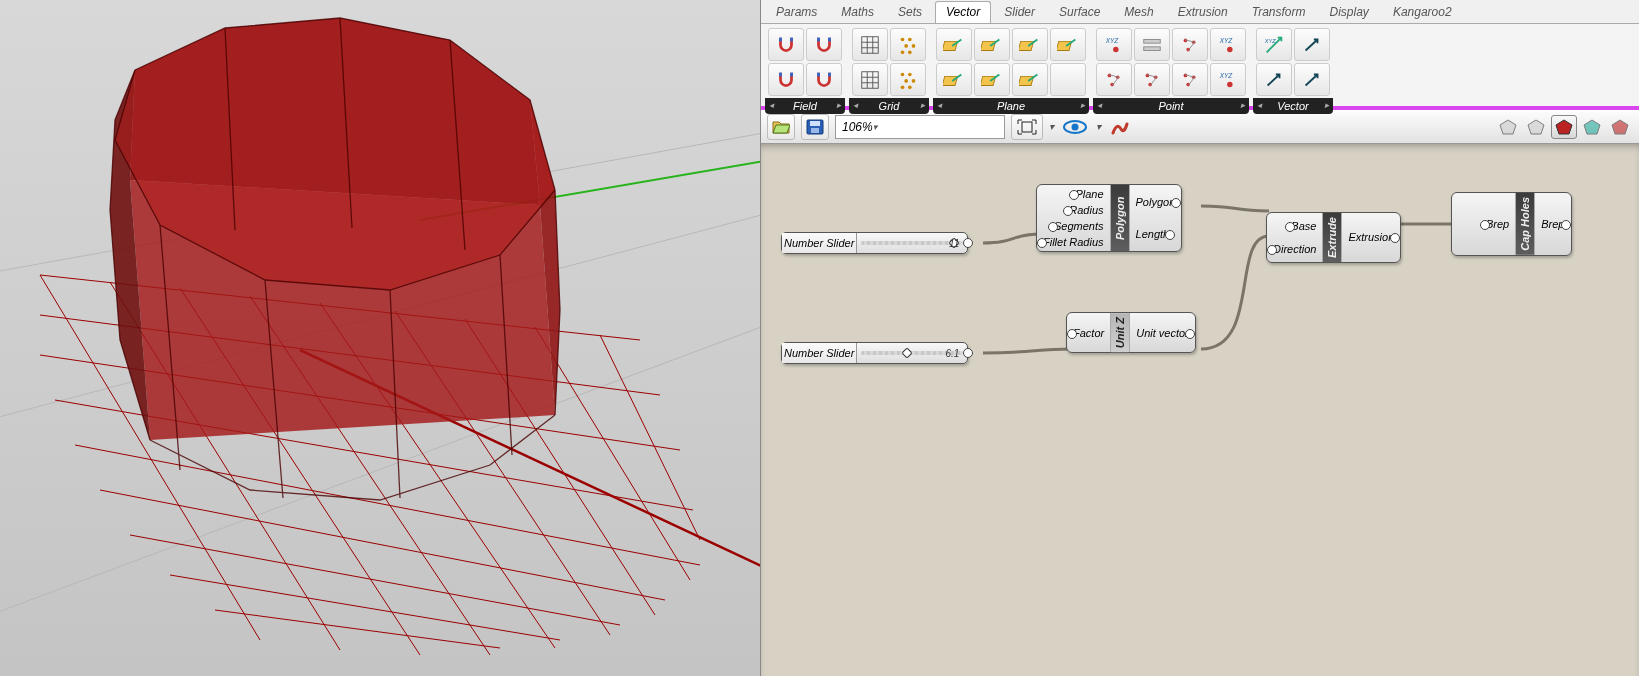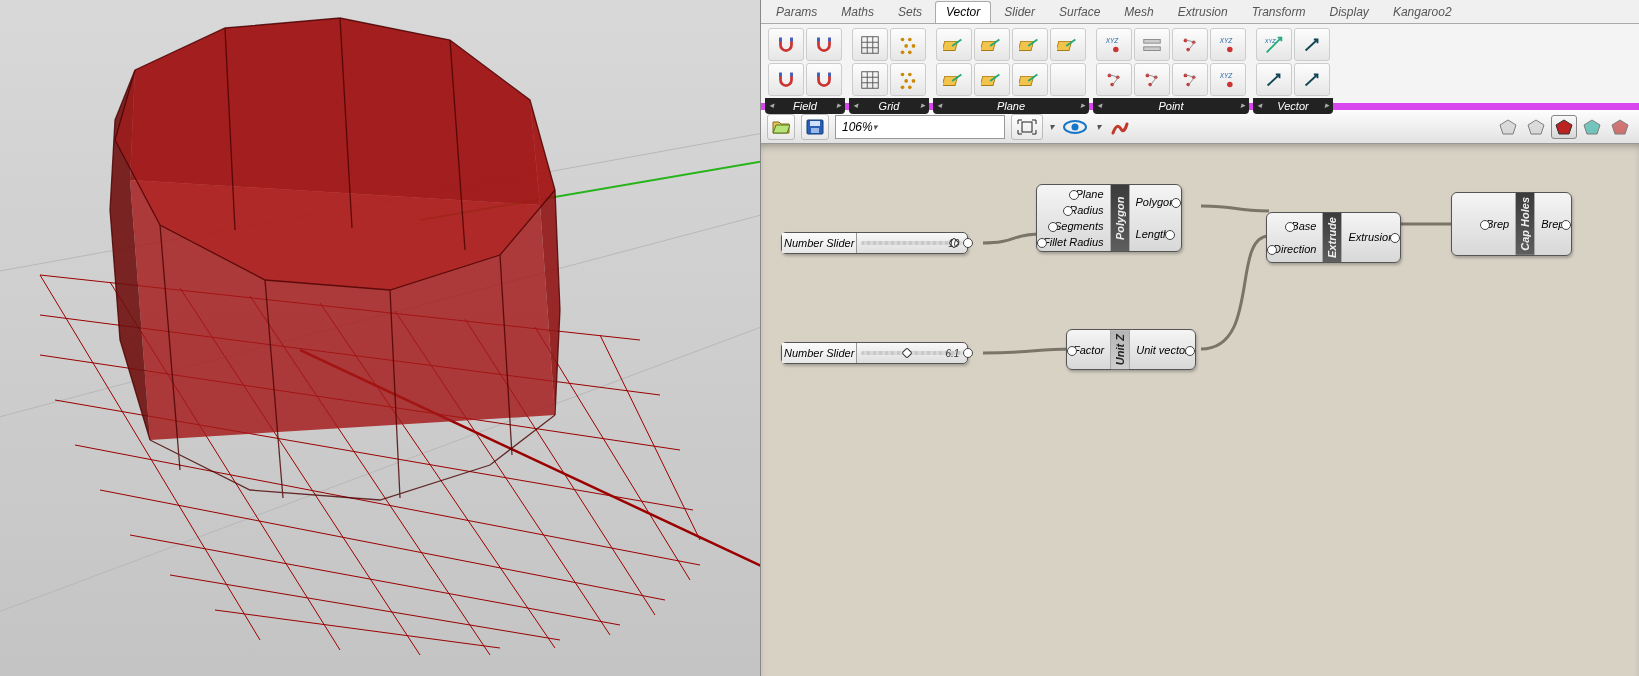--- a/index.html
+++ b/index.html
@@ -11,21 +11,21 @@
   
   
   .gh { flex: 1; height: 676px; display: flex; flex-direction: column; background: #f0f0f0; font-style: italic; }
   
   
   .gh-tabs { display: flex; align-items: flex-end; height: 24px; background: #f0f0f0; border-bottom: 1px solid #aaa; padding: 0 4px; font-size: 12px; color: #555; gap: 2px;}
   .gh-tab { padding: 3px 10px 4px; cursor: pointer; border: 1px solid transparent; border-bottom: none; border-radius: 3px 3px 0 0;}
   .gh-tab.active { background: #fff; border-color: #aaa; color: #000;}
   
   
-  .ribbon { display: flex; height: 86px; background: #f4f4f4; border-bottom: 7px solid #d946ef; padding: 2px 4px 0; gap: 4px;}
+  .ribbon { display: flex; height: 86px; background: #f4f4f4; border-bottom: 4px solid #d946ef; padding: 2px 4px 0; gap: 4px;}
   .rgroup { display: flex; flex-direction: column; }
   .rgrid { display: grid; grid-template-columns: repeat(var(--cols),36px); grid-auto-rows: 33px; gap: 2px; padding: 2px 3px; background: #f4f4f4;}
   .rbtn { width: 36px; height: 33px; background: linear-gradient(#fdfdfd,#e6e6e6); border: 1px solid #ccc; border-radius: 3px; display:flex;align-items:center;justify-content:center; cursor:pointer;}
   .rbtn svg { width: 22px; height: 22px; }
   .rlabel { background: #222; color: #fff; font-size: 11px; text-align: center; padding: 2px 4px; border-radius: 0 0 4px 4px; position: relative;}
   .rlabel::before, .rlabel::after { content:"◂"; position:absolute; left:4px; font-size:9px; color:#aaa;}
   .rlabel::after { content:"▸"; left:auto; right:4px;}
   
   
   .doc-bar { display:flex; align-items:center; height:34px; background:linear-gradient(#fdfdfd,#e2e2e2); border-bottom:1px solid #999; padding:0 6px; gap:6px;}
@@ -439,21 +439,21 @@
         <path d="M 440 62 C 480 62 470 67 508 67"></path>
         <path d="M 440 205 C 500 205 470 92 508 92"></path>
         <path d="M 636 80 C 665 80 665 80 693 80"></path>
       </svg>
     <div id="nodes">
         <div class="slider" style="left: 20px; top: 88px;">
           <div class="lbl">Number Slider</div>
           <div class="track">
             <div class="bar"></div>
             <div class="handle" style="left:88%"></div>
-            <span class="val">10</span>
+            <span class="val">11</span>
           </div>
           <div class="sgrip"></div>
         </div>
         <div class="slider" style="left: 20px; top: 198px;">
           <div class="lbl">Number Slider</div>
           <div class="track">
             <div class="bar"></div>
             <div class="handle" style="left:45%"></div>
             <span class="val">6.1</span>
           </div>
@@ -465,21 +465,21 @@
             <span style="position:relative">Radius<span class="grip in" style="top:2px"></span></span>
             <span style="position:relative">Segments<span class="grip in" style="top:2px"></span></span>
             <span style="position:relative">Fillet Radius<span class="grip in" style="top:2px"></span></span>
           </div>
           <div class="spine">Polygon</div>
           <div class="col out">
             <span style="position:relative">Polygon<span class="grip out" style="top:2px"></span></span>
             <span style="position:relative">Length<span class="grip out" style="top:2px"></span></span>
           </div>
         </div>
-        <div class="comp" style="left: 305px; top: 185px;">
+        <div class="comp" style="left: 305px; top: 168px;">
           <div class="col in">
             <span style="position:relative">Factor<span class="grip in" style="top:2px"></span></span>
           </div>
           <div class="spine lite">Unit Z</div>
           <div class="col out">
             <span style="position:relative">Unit vector<span class="grip out" style="top:2px"></span></span>
           </div>
         </div>
         <div class="comp" style="left: 505px; top: 68px;">
           <div class="col in">

